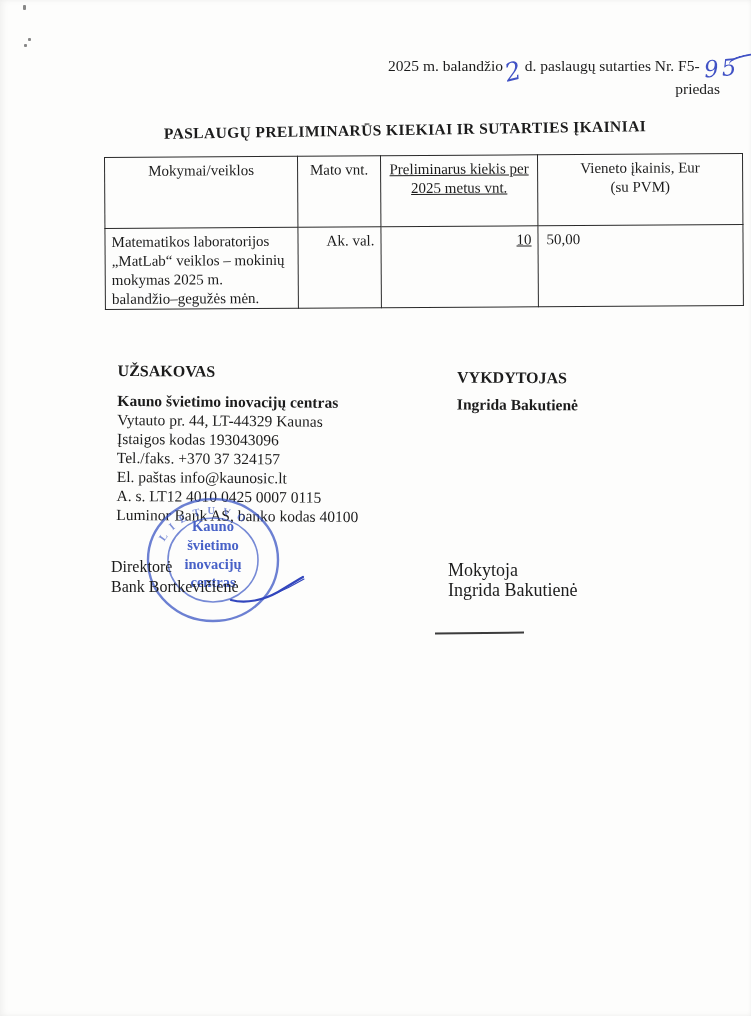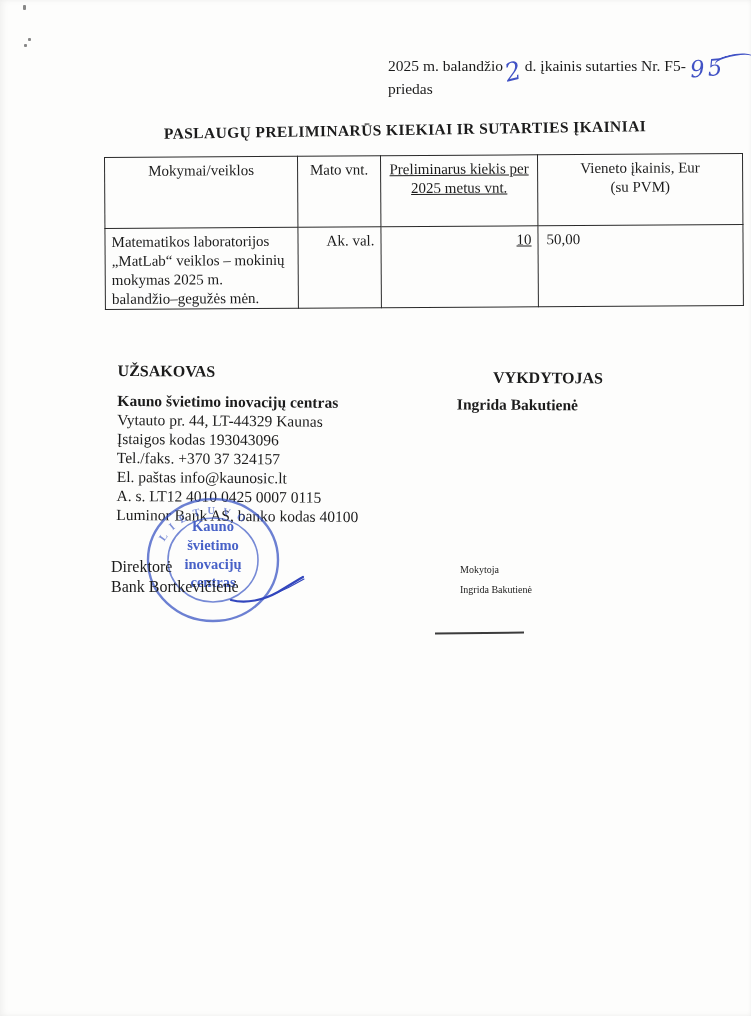--- a/index.html
+++ b/index.html
@@ -6,21 +6,21 @@
   .page{
     position:relative;width:751px;height:1016px;background:#fdfdfc;
     margin:0 auto;overflow:hidden;
     font-family:"Liberation Serif","DejaVu Serif",serif;color:#1c1c1c;
     box-shadow:inset 3px 0 6px rgba(0,0,0,.05), inset -1px 0 3px rgba(0,0,0,.03);
   }
   .speck{position:absolute;background:#6a6a6a;border-radius:1px;opacity:.8;}
 
   
   .header-date{position:absolute;top:56px;left:388px;width:356px;font-size:15.5px;line-height:20px;white-space:nowrap;}
-  .annex{ text-align:left;padding-right:24px;margin-top:3px;}
+  .annex{ text-align:right;padding-right:24px;margin-top:3px;}
   .hand{font-family:"DejaVu Serif",serif;font-style:italic;font-weight:400;}
   .hand-day{display:inline-block;font-size:25px;transform:rotate(-14deg);vertical-align:-9px;margin:0 4px 0 2px;line-height:0;}
   .hand-no{position:relative;display:inline-block;font-size:23px;letter-spacing:3px;transform:rotate(-5deg);vertical-align:-5px;margin-left:4px;line-height:0;}
   .hand-tail{position:absolute;right:-30px;top:-12px;width:40px;height:12px;
     border-top:2.6px solid;border-radius:40% 100% 0 0/60% 100% 0 0;transform:rotate(-11deg);}
 
   
   .doc-title{position:absolute;top:121px;left:55px;width:700px;text-align:center;
     font-weight:bold;font-size:15.5px;letter-spacing:.4px;transform:rotate(-.9deg);}
 
@@ -33,42 +33,42 @@
   .c1{width:180px;} .c2{width:70px;margin-left:20px;} .c3{width:144px;text-decoration:underline;} .c4{width:190px;}
   .bodyrow .c1{text-align:left;}
   .bodyrow .c2,.bodyrow .c3{text-align:right;}
   .bodyrow .c4{text-align:left;padding-left:8px;}
 
   
   .client-block{position:absolute;top:362px;left:117px;font-size:15.5px;line-height:19px;transform:rotate(.5deg);}
   .party-label{font-weight:bold;font-size:16px;margin-bottom:11px;}
   .org-name{font-weight:bold;}
   .contractor-block{position:absolute;top:369px;left:457px;font-size:15.5px;transform:rotate(.4deg);}
-  .contractor-block .party-label{margin-bottom:9px;margin-left:36px;}
+  .contractor-block .party-label{margin-bottom:9px;}
   .contractor-name{font-weight:bold;}
 
   .signer-left{position:absolute;top:557px;left:111px;font-size:16px;line-height:20px;}
-  .signer-right{position:absolute;top:560px;left:460px;font-size:10px;line-height:20px;}
+  .signer-right{position:absolute;top:560px;left:448px;font-size:18px;line-height:20px;}
   .sign-line{position:absolute;top:632px;left:435px;width:89px;height:2px;background:#3c3c3c;transform:rotate(-.6deg);}
 
   .stamp{position:absolute;top:494px;left:142px;opacity:.88;}
   .stamp text{font-family:"Liberation Serif",serif;}
   .flourish{position:absolute;top:573px;left:228px;}
 </style>
 </head>
 <body>
 
 <div class="page">
 
   <div class="speck" style="top:5px;left:23px;width:3px;height:5px;"></div>
   <div class="speck" style="top:38px;left:28px;width:3px;height:3px;"></div>
   <div class="speck" style="top:44px;left:24px;width:3px;height:3px;"></div>
 
   <div class="header-date">
-    <div><span>2025 m. balandžio</span><span class="hand hand-day" style="color:#4152c5">2</span><span>d. įkainis sutarties Nr. F5-</span><span class="hand hand-no" style="color:#4152c5"><span>95</span><span class="hand-tail" style="border-color:#4152c5"></span></span></div>
+    <div><span>2025 m. balandžio</span><span class="hand hand-day" style="color:#4152c5">2</span><span>d. paslaugų sutarties Nr. F5-</span><span class="hand hand-no" style="color:#4152c5"><span>95</span><span class="hand-tail" style="border-color:#4152c5"></span></span></div>
     <div class="annex">priedas</div>
   </div>
 
   <div class="doc-title">PASLAUGŲ PRELIMINARŪS KIEKIAI IR SUTARTIES ĮKAINIAI</div>
 
   <table class="qty-table">
     <tbody>
       <tr class="hdr">
         <td class="c1">Mokymai/veiklos</td>
         <td class="c2">Mato vnt.</td>

